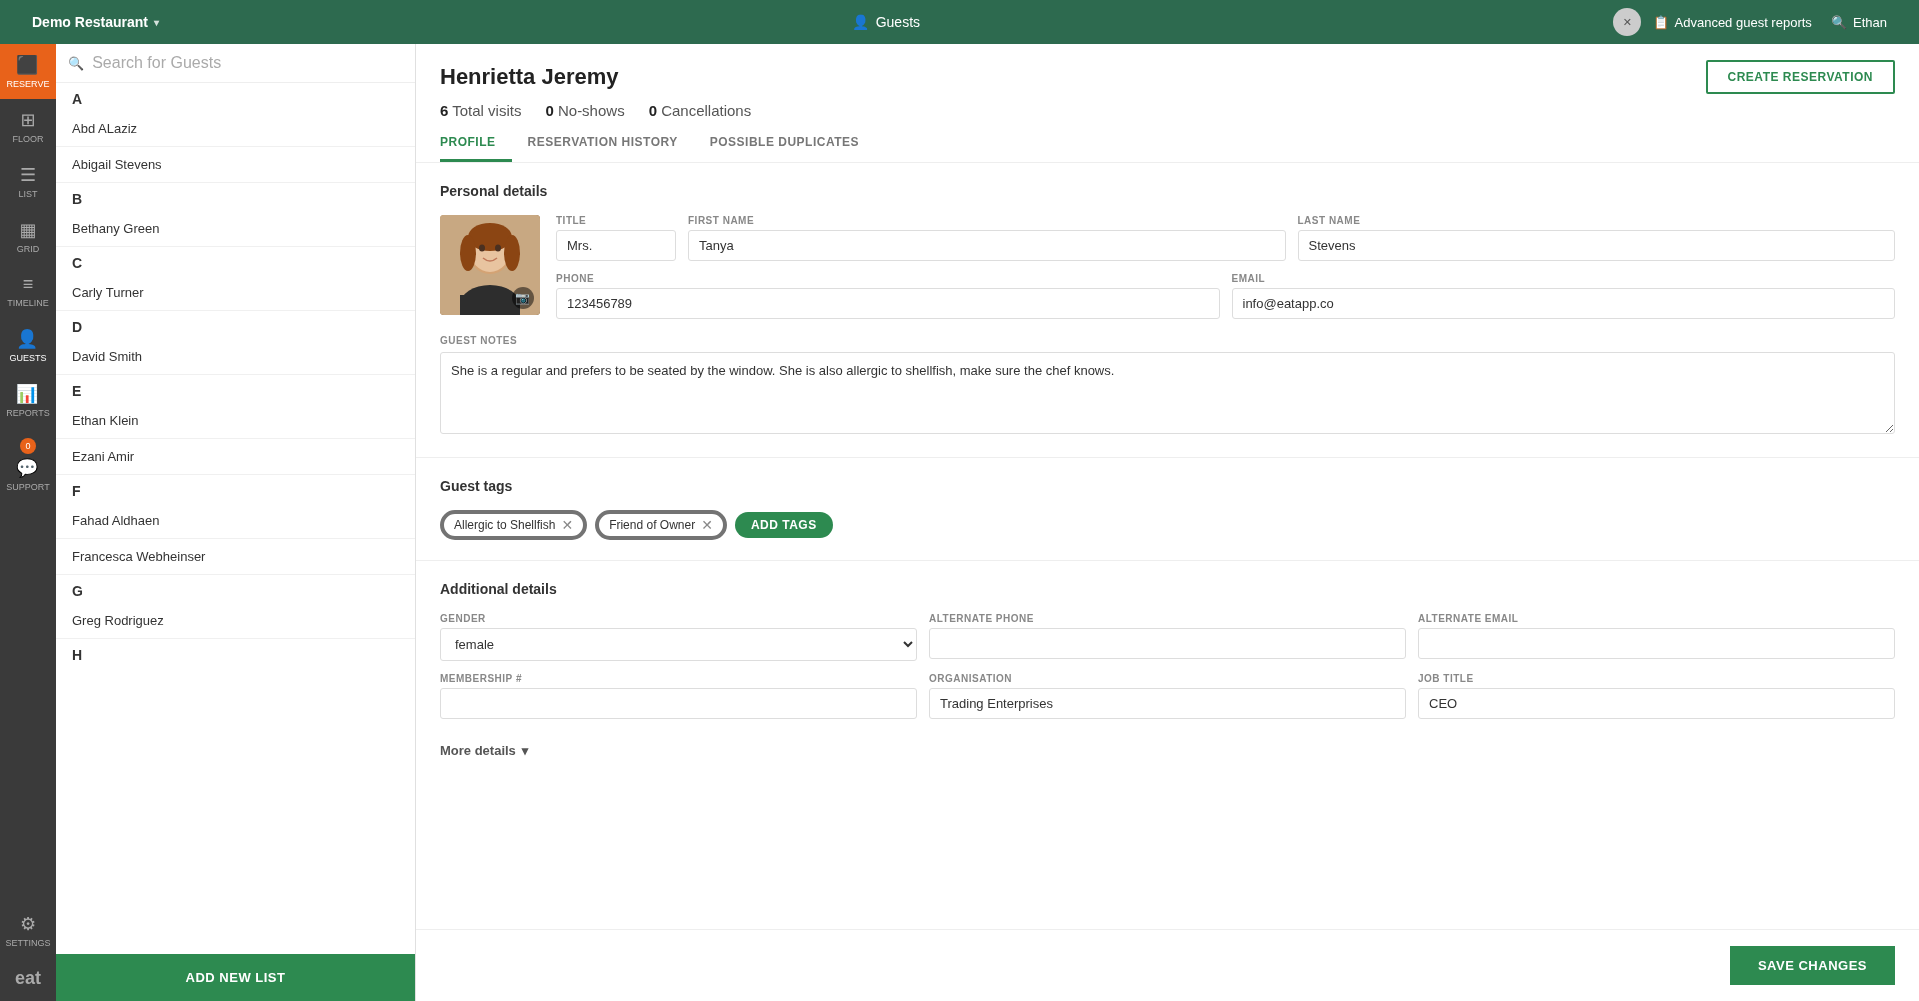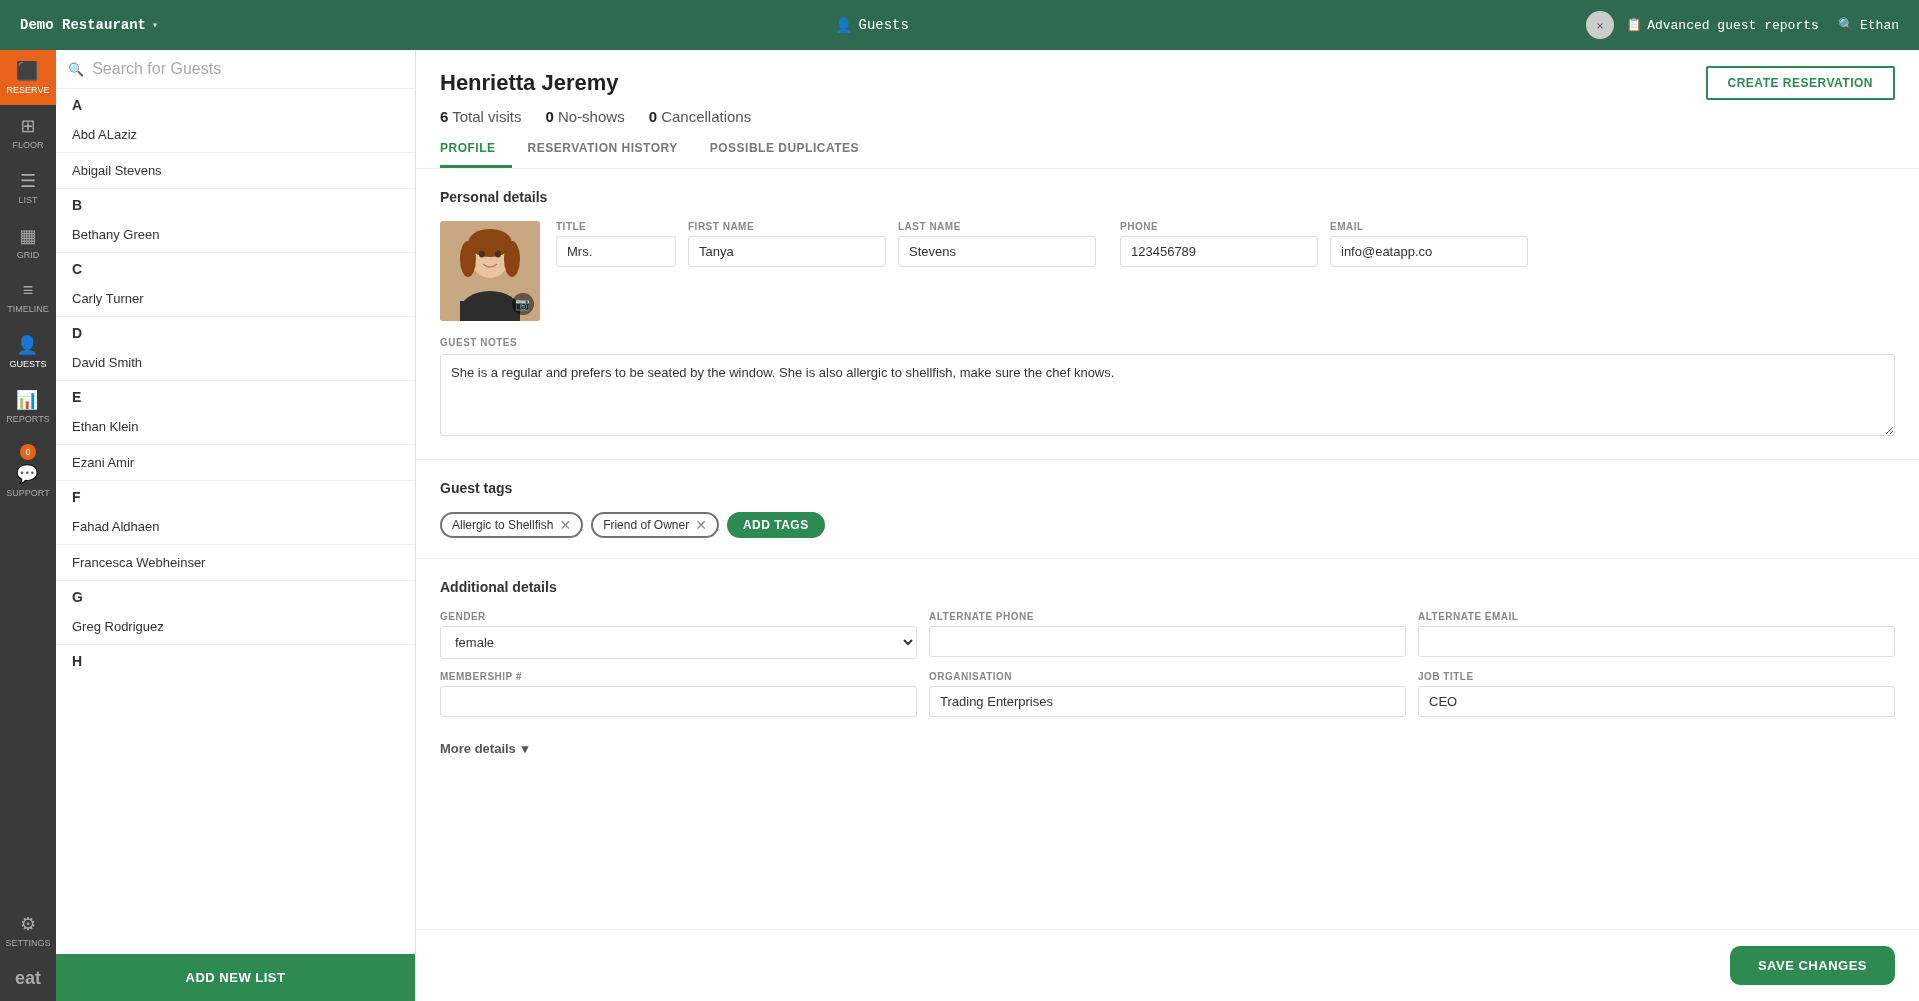--- a/index.html
+++ b/index.html
@@ -2,28 +2,27 @@
 <html><head>
   <meta charset="utf-8">
   <style>
     * { box-sizing: border-box; margin: 0; padding: 0; }
     body { font-family: -apple-system, BlinkMacSystemFont, 'Segoe UI', sans-serif; font-size: 13px; background: #f5f5f5; display: flex; flex-direction: column; height: 100vh; overflow: hidden; }
 
     
     .top-nav {
       background: #2d6a4f;
       color: white;
-      height: 50px;
-      display: flex;
-      align-items: center;
-      padding: 0 20px;
+      height: 44px;
+      display: flex;
+      align-items: center;
+      padding: 0 32px;
       gap: 12px;
       flex-shrink: 0;
       z-index: 10;
-      font-family: Liberation Mono, monospace;
     }
     .top-nav-left { display: flex; align-items: center; gap: 6px; font-weight: 600; font-size: 14px; }
     .top-nav-left .chevron { font-size: 10px; opacity: 0.8; }
     .top-nav-center { flex: 1; display: flex; justify-content: center; align-items: center; gap: 6px; font-size: 14px; }
     .top-nav-right { display: flex; align-items: center; gap: 20px; font-size: 13px; }
     .top-nav-right span { display: flex; align-items: center; gap: 5px; cursor: pointer; }
 
     
     .main-layout { display: flex; flex: 1; overflow: hidden; }
 
@@ -261,21 +260,21 @@
     
     .section-divider { border: none; border-top: 1px solid #eee; margin: 0 -24px 20px; }
 
     
     .tags-section { margin-bottom: 20px; }
     .tags-row { display: flex; align-items: center; gap: 8px; flex-wrap: wrap; }
     .tag-chip {
       display: flex;
       align-items: center;
       gap: 6px;
-      border: 2px solid #737373;
+      border: 4px solid #737373;
       border-radius: 20px;
       padding: 4px 10px;
       font-size: 12px;
       color: #333;
     }
     .tag-remove {
       cursor: pointer;
       color: #888;
       font-size: 14px;
       line-height: 1;
@@ -328,21 +327,21 @@
     }
     .save-changes-btn {
       background: #2d8a50;
       color: white;
       border: none;
       padding: 12px 28px;
       font-size: 13px;
       font-weight: 700;
       letter-spacing: 0.5px;
       cursor: pointer;
-      border-radius: 10px;
+      border-radius: 0;
     }
 
     
     .more-details-row {
       display: flex;
       align-items: center;
       gap: 6px;
       color: #555;
       font-size: 13px;
       font-weight: 600;
@@ -499,21 +498,21 @@
 
                 <path d="M43 43 Q50 49 57 43" stroke="#c0795a" stroke-width="1.5" fill="none"></path>
 
                 <ellipse cx="50" cy="90" rx="30" ry="20" fill="#2d2d2d"></ellipse>
                 <rect x="20" y="80" width="60" height="30" fill="#2d2d2d"></rect>
               </svg>
             </div>
             <div class="avatar-camera">📷</div>
           </div>
 
-          <div style="flex:1; display:flex; flex-direction:row; gap:24px;">
+          <div style="flex:1; display:flex; flex-direction:column; gap:12px;">
             <div style="display:grid; grid-template-columns:120px 1fr 1fr; gap:12px;">
               <div class="field-group">
                 <label class="field-label">TITLE</label>
                 <input class="field-input" type="text" value="Mrs." style="">
               </div>
               <div class="field-group">
                 <label class="field-label">FIRST NAME</label>
                 <input class="field-input" type="text" value="Tanya" style="">
               </div>
               <div class="field-group">

